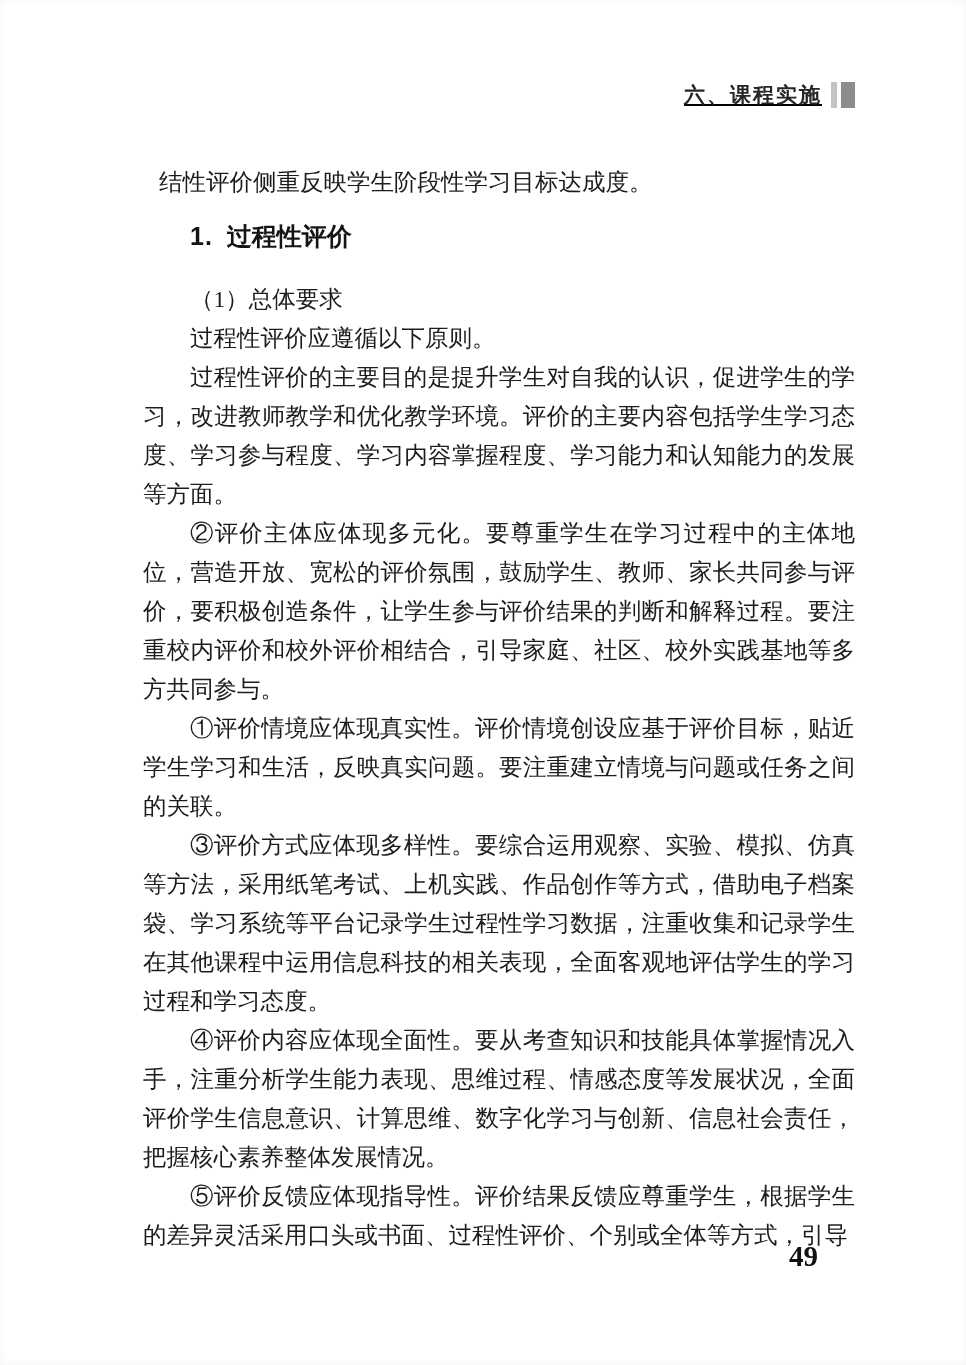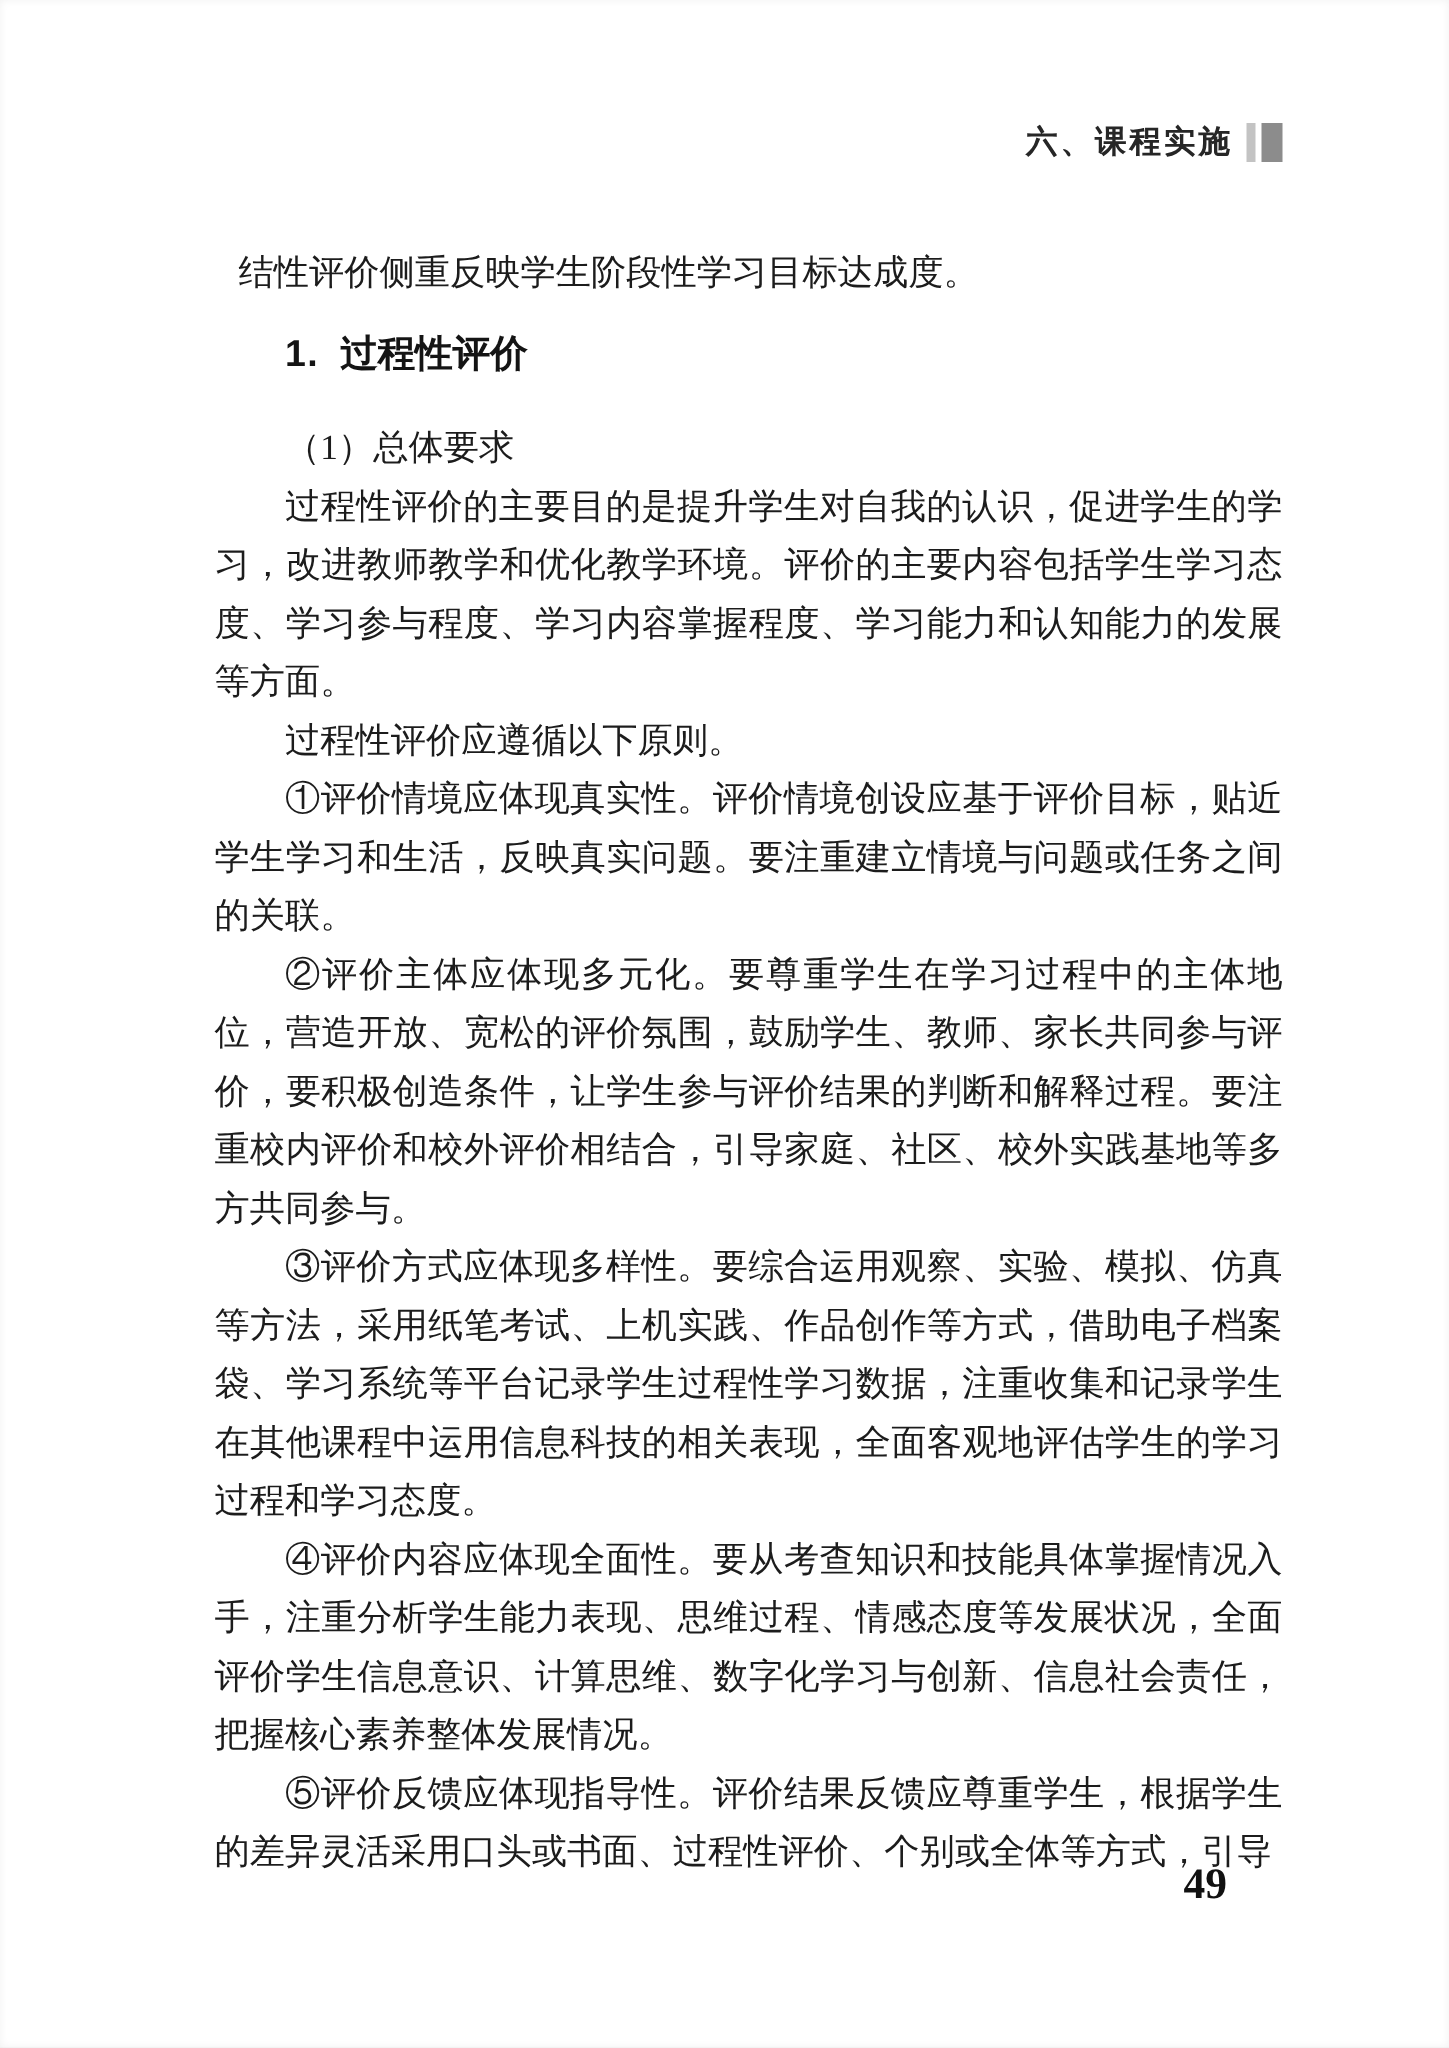--- a/index.html
+++ b/index.html
@@ -18,20 +18,21 @@
   }
 
   
   .page-header {
     position: absolute;
     top: 82px;
     right: 111px;
     display: flex;
     align-items: center;
     gap: 9px;
+    text-decoration: underline;
   }
   .chapter-title {
     font-family: "Liberation Sans", "DejaVu Sans", sans-serif;
     font-weight: bold;
     font-size: 21px;
     letter-spacing: 2px;
     color: #262626;
     line-height: 26px;
     white-space: nowrap;
   }
@@ -101,24 +102,24 @@
   <div class="doc-body">
 
     <p class="continuation">结性评价侧重反映学生阶段性学习目标达成度。</p>
 
     <h2 class="section-heading">
       <span class="section-number">1.</span><span>过程性评价</span>
     </h2>
 
     <p class="subsection-heading">（1）总体要求</p>
 
+    <p class="para">过程性评价应遵循以下原则。</p>
     <p class="para">过程性评价的主要目的是提升学生对自我的认识，促进学生的学习，改进教师教学和优化教学环境。评价的主要内容包括学生学习态度、学习参与程度、学习内容掌握程度、学习能力和认知能力的发展等方面。</p>
-    <p class="para">过程性评价应遵循以下原则。</p>
+    <p class="para">②评价主体应体现多元化。要尊重学生在学习过程中的主体地位，营造开放、宽松的评价氛围，鼓励学生、教师、家长共同参与评价，要积极创造条件，让学生参与评价结果的判断和解释过程。要注重校内评价和校外评价相结合，引导家庭、社区、校外实践基地等多方共同参与。</p>
     <p class="para">①评价情境应体现真实性。评价情境创设应基于评价目标，贴近学生学习和生活，反映真实问题。要注重建立情境与问题或任务之间的关联。</p>
-    <p class="para">②评价主体应体现多元化。要尊重学生在学习过程中的主体地位，营造开放、宽松的评价氛围，鼓励学生、教师、家长共同参与评价，要积极创造条件，让学生参与评价结果的判断和解释过程。要注重校内评价和校外评价相结合，引导家庭、社区、校外实践基地等多方共同参与。</p>
     <p class="para">③评价方式应体现多样性。要综合运用观察、实验、模拟、仿真等方法，采用纸笔考试、上机实践、作品创作等方式，借助电子档案袋、学习系统等平台记录学生过程性学习数据，注重收集和记录学生在其他课程中运用信息科技的相关表现，全面客观地评估学生的学习过程和学习态度。</p>
     <p class="para">④评价内容应体现全面性。要从考查知识和技能具体掌握情况入手，注重分析学生能力表现、思维过程、情感态度等发展状况，全面评价学生信息意识、计算思维、数字化学习与创新、信息社会责任，把握核心素养整体发展情况。</p>
     <p class="para">⑤评价反馈应体现指导性。评价结果反馈应尊重学生，根据学生的差异灵活采用口头或书面、过程性评价、个别或全体等方式，引导</p>
 
   </div>
 
   <div class="page-number">49</div>
 
 </div>
 

